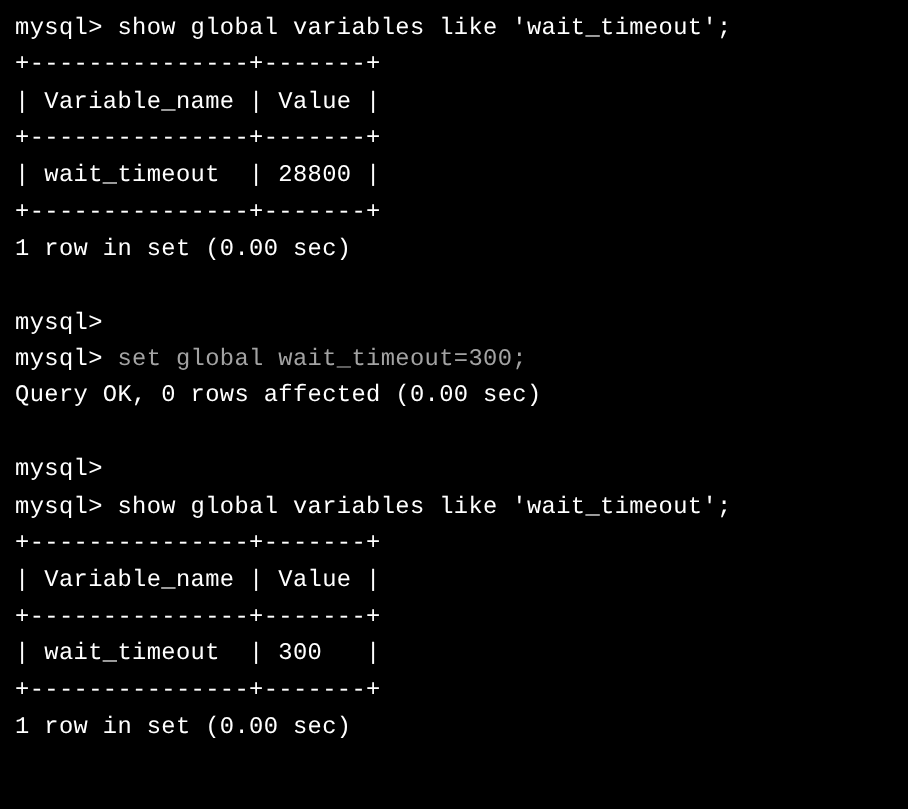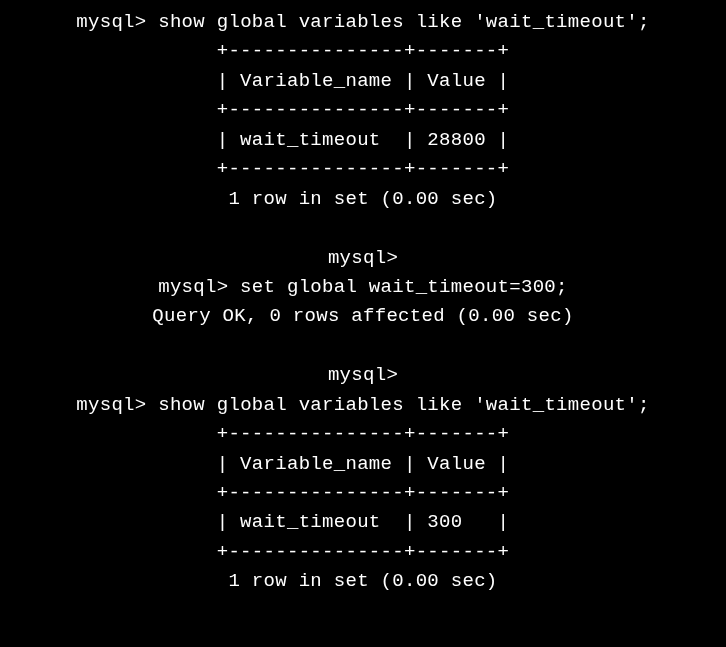--- a/index.html
+++ b/index.html
@@ -1,40 +1,39 @@
 <!DOCTYPE html>
 <html><head>
   <meta charset="utf-8">
   <style>
     * {
       margin: 0;
       padding: 0;
       box-sizing: border-box;
-      text-align: center;
     }
     body {
       background: #000000;
       color: #ffffff;
       font-family: 'Consolas', 'Courier New', monospace;
       font-size: 19px;
       line-height: 1.55;
       padding: 8px 12px;
       width: 726px;
       height: 647px;
       overflow: hidden;
       letter-spacing: 0.3px;
     }
     .terminal {
       white-space: pre;
     }
     .prompt {
       color: #ffffff;
     }
     .cmd-highlight {
-      color: #ffffff;
+      color: #a3a3a3;
     }
     .line {
       display: block;
     }
   </style>
 </head>
 <body>
 
 <div class="terminal" id="term"><span class="line"><span class="prompt">mysql&gt;</span><span class=""> show global variables like 'wait_timeout';</span></span><span class="line">+---------------+-------+</span><span class="line">| Variable_name | Value |</span><span class="line">+---------------+-------+</span><span class="line">| wait_timeout  | 28800 |</span><span class="line">+---------------+-------+</span><span class="line">1 row in set (0.00 sec)</span><span class="line">&nbsp;</span><span class="line"><span class="prompt">mysql&gt;</span></span><span class="line"><span class="prompt">mysql&gt;</span><span class="cmd-highlight"> set global wait_timeout=300;</span></span><span class="line">Query OK, 0 rows affected (0.00 sec)</span><span class="line">&nbsp;</span><span class="line"><span class="prompt">mysql&gt;</span></span><span class="line"><span class="prompt">mysql&gt;</span><span class=""> show global variables like 'wait_timeout';</span></span><span class="line">+---------------+-------+</span><span class="line">| Variable_name | Value |</span><span class="line">+---------------+-------+</span><span class="line">| wait_timeout  | 300   |</span><span class="line">+---------------+-------+</span><span class="line">1 row in set (0.00 sec)</span></div>
 

